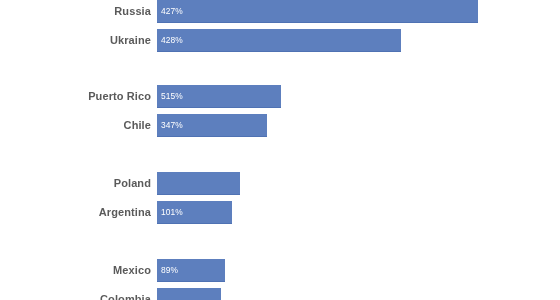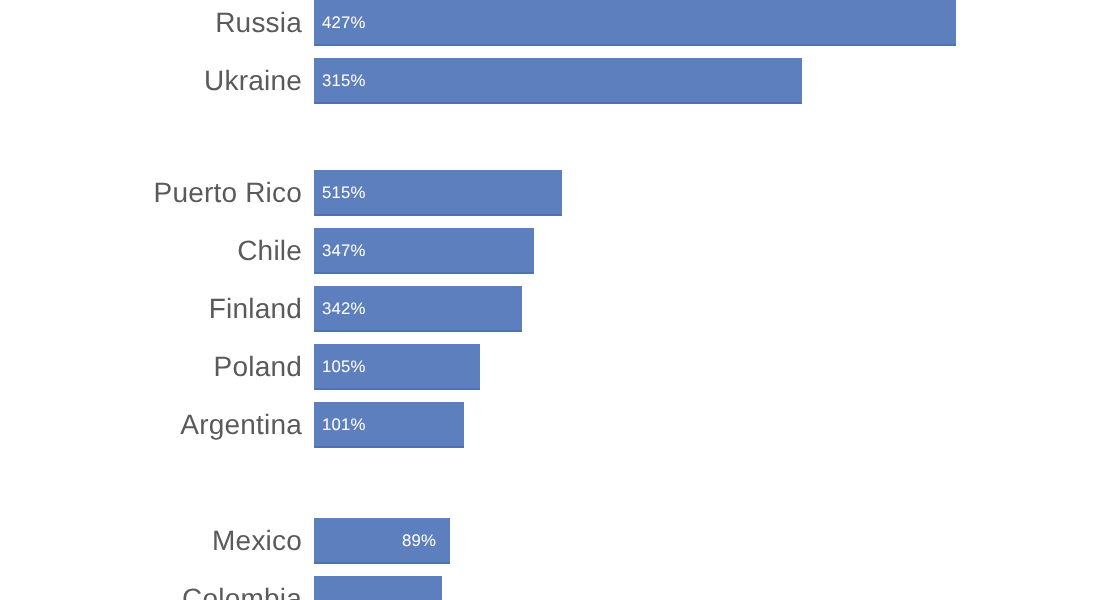--- a/index.html
+++ b/index.html
@@ -32,25 +32,26 @@
     height: 22px;
   }
   .row-label {
     position: absolute;
     left: 0;
     top: 0;
     width: 151px;
     height: 22px;
     line-height: 22px;
     text-align: right;
-    font-size: 14px;
+    font-size: 11px;
     color: #5a5a5a;
     white-space: nowrap;
     overflow: hidden;
     letter-spacing: 0.1px;
+    font-weight: bold;
   }
   .bar-track {
     position: absolute;
     left: 157px;
     top: 0;
     height: 22px;
   }
   .bar-fill {
     position: absolute;
     left: 0;
@@ -80,63 +81,56 @@
         <div class="row-label">Russia</div>
         <div class="bar-track">
           <div class="bar-fill" style="width: 321px; background: rgb(93, 127, 190); border-bottom-color: rgb(79, 114, 179);"></div>
           <div class="bar-value" style="color: rgb(255, 255, 255); text-align: right;">427%</div>
         </div>
       </div>
       <div class="bar-row" style="top: 29px;">
         <div class="row-label">Ukraine</div>
         <div class="bar-track">
           <div class="bar-fill" style="width: 244px; background: rgb(93, 127, 190); border-bottom-color: rgb(79, 114, 179);"></div>
-          <div class="bar-value" style="color: rgb(255, 255, 255);">315%</div>
+          <div class="bar-value" style="color: rgb(255, 255, 255);">428%</div>
         </div>
       </div>
       <div class="bar-row" style="top: 85px;">
         <div class="row-label">Puerto Rico</div>
         <div class="bar-track">
           <div class="bar-fill" style="width: 124px; background: rgb(93, 127, 190); border-bottom-color: rgb(79, 114, 179);"></div>
           <div class="bar-value" style="color: rgb(255, 255, 255);">515%</div>
         </div>
       </div>
       <div class="bar-row" style="top: 114px;">
         <div class="row-label">Chile</div>
         <div class="bar-track">
           <div class="bar-fill" style="width: 110px; background: rgb(93, 127, 190); border-bottom-color: rgb(79, 114, 179);"></div>
           <div class="bar-value" style="color: rgb(255, 255, 255);">347%</div>
         </div>
       </div>
-      <div class="bar-row" style="top: 143px;">
-        <div class="row-label">Finland</div>
-        <div class="bar-track">
-          <div class="bar-fill" style="width: 104px; background: rgb(93, 127, 190); border-bottom-color: rgb(79, 114, 179);"></div>
-          <div class="bar-value" style="color: rgb(255, 255, 255);">342%</div>
-        </div>
-      </div>
       <div class="bar-row" style="top: 172px;">
         <div class="row-label">Poland</div>
         <div class="bar-track">
           <div class="bar-fill" style="width: 83px; background: rgb(93, 127, 190); border-bottom-color: rgb(79, 114, 179);"></div>
-          <div class="bar-value" style="color: rgb(255, 255, 255);">105%</div>
+          <div class="bar-value" style="color: rgb(255, 255, 255); margin-top: 16px;">105%</div>
         </div>
       </div>
       <div class="bar-row" style="top: 201px;">
         <div class="row-label">Argentina</div>
         <div class="bar-track">
           <div class="bar-fill" style="width: 75px; background: rgb(93, 127, 190); border-bottom-color: rgb(79, 114, 179);"></div>
           <div class="bar-value" style="color: rgb(255, 255, 255);">101%</div>
         </div>
       </div>
       <div class="bar-row" style="top: 259px;">
         <div class="row-label">Mexico</div>
         <div class="bar-track">
           <div class="bar-fill" style="width: 68px; background: rgb(93, 127, 190); border-bottom-color: rgb(79, 114, 179);"></div>
-          <div class="bar-value" style="color: rgb(255, 255, 255); margin-left: 40px;">89%</div>
+          <div class="bar-value" style="color: rgb(255, 255, 255);">89%</div>
         </div>
       </div>
       <div class="bar-row" style="top: 288px;">
         <div class="row-label">Colombia</div>
         <div class="bar-track">
           <div class="bar-fill" style="width: 64px; background: rgb(93, 127, 190); border-bottom-color: rgb(79, 114, 179);"></div>
           <div class="bar-value" style="color: rgb(255, 255, 255);"></div>
         </div>
       </div>
     </div>

